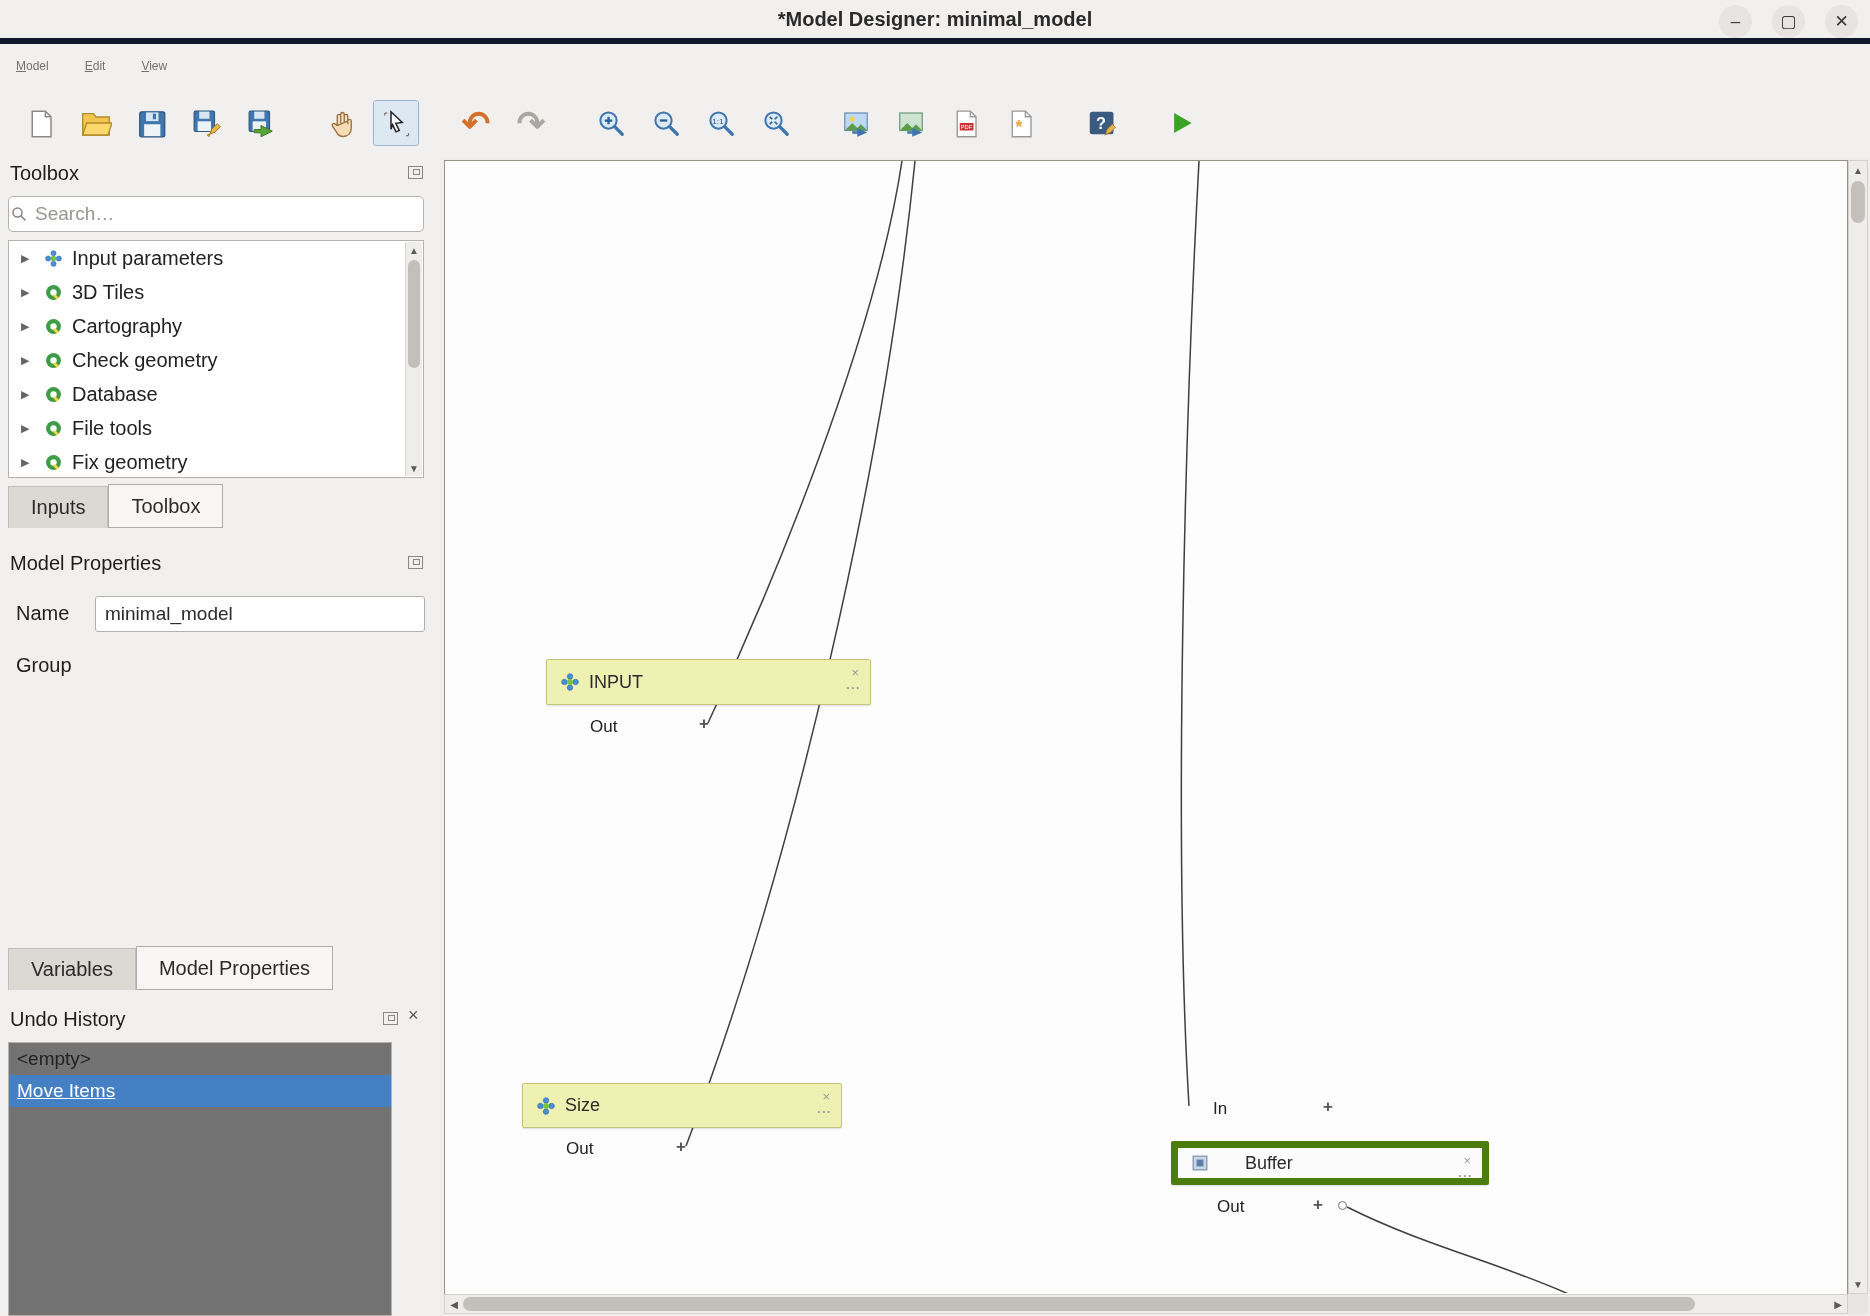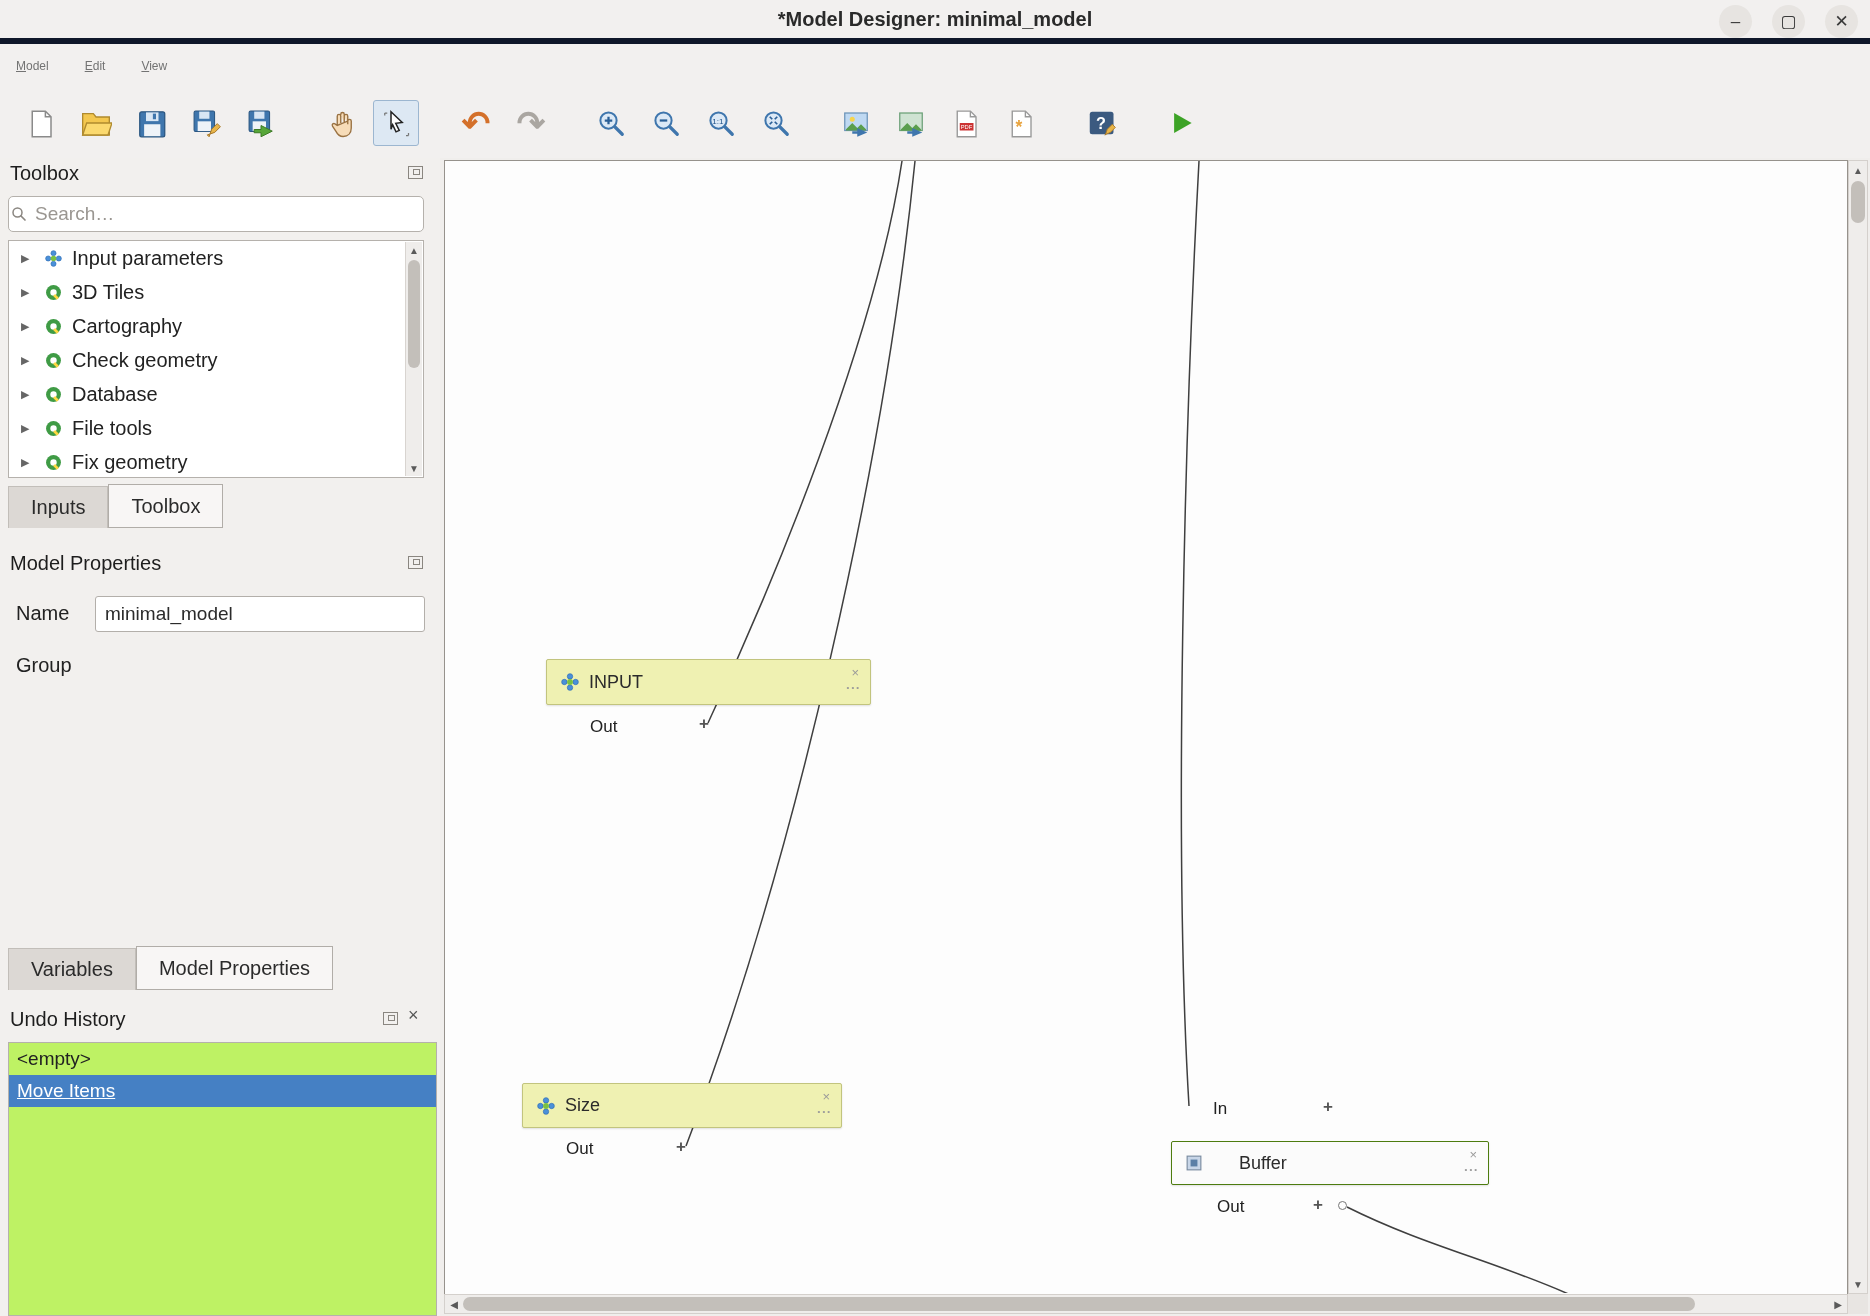--- a/index.html
+++ b/index.html
@@ -51,32 +51,32 @@
   .tab-row { position:absolute; display:flex; align-items:flex-end; }
   .tab { height:42px; padding:12px 22px; display:flex; align-items:center; font-size:20px; color:#2b2b2b;
          background:#dcd8d4; border:1px solid #c2beb9; border-bottom:none; }
   .tab.active { background:#f8f6f5; border:1px solid #b1ada8; height:44px; }
 
   .field-label { position:absolute; left:16px; font-size:20px; color:#222; }
   .text-input { position:absolute; height:36px; background:#fff; border:1px solid #b3afaa; border-radius:3px;
                 font-size:19px; font-family:"Liberation Sans",sans-serif; color:#2b2b2b; padding:0 9px; outline:none; }
   .text-input::placeholder { color:#9a9691; }
 
-  .undo-list { position:absolute; left:8px; top:884px; width:429px; bottom:0; background:#bef264; border:1px solid #b5b1ac; }
+  .undo-list { position:absolute; left:8px; top:884px; width:384px; bottom:0; background:#737373; border:1px solid #b5b1ac; }
   .undo-row { height:32px; display:flex; align-items:center; padding-left:8px; font-size:19px; color:#222; }
   .undo-row.selected { background:#4580c4; color:#fff;text-decoration:underline; }
 
   
   .canvas { position:absolute; left:444px; top:160px; width:1404px; height:1146px; background:#fdfdfd; border:1px solid #96928c; }
   .edges { position:absolute; left:0; top:0; width:1402px; height:1132px; pointer-events:none; }
 
   .node { position:absolute; height:46px; display:flex; align-items:center; padding:0 14px; gap:10px;
           border-radius:2px; box-shadow:0 1px 2px rgba(0,0,0,0.12); }
   .node.param { background:#eff1b2; border:1px solid #c2c47e; }
-  .node.algo  { background:#fbfbfb; border:1px solid #4d7c0f;gap:37px; }
+  .node.algo  { background:#fbfbfb; border:7px solid #4d7c0f;gap:37px; }
   .node-label { font-size:18px; color:#2b2b2b; }
   .node-x   { position:absolute; right:11px; top:5px;  font-size:13px; color:#9a9a9a; }
   .node-dots{ position:absolute; right:9px;  top:23px; font-size:8px; color:#9a9a9a; letter-spacing:2px; }
 
   .port-label { position:absolute; font-size:17px; color:#222; }
   .port-plus  { position:absolute; font-size:17px; color:#555; font-weight:bold; }
   .port-dot   { position:absolute; width:9px; height:9px; border:1.5px solid #777; border-radius:50%; background:#fdfdfd; }
 
   
   .sb-arrow { display:flex; align-items:center; justify-content:center; font-size:10px; color:#5a5a5a; }

